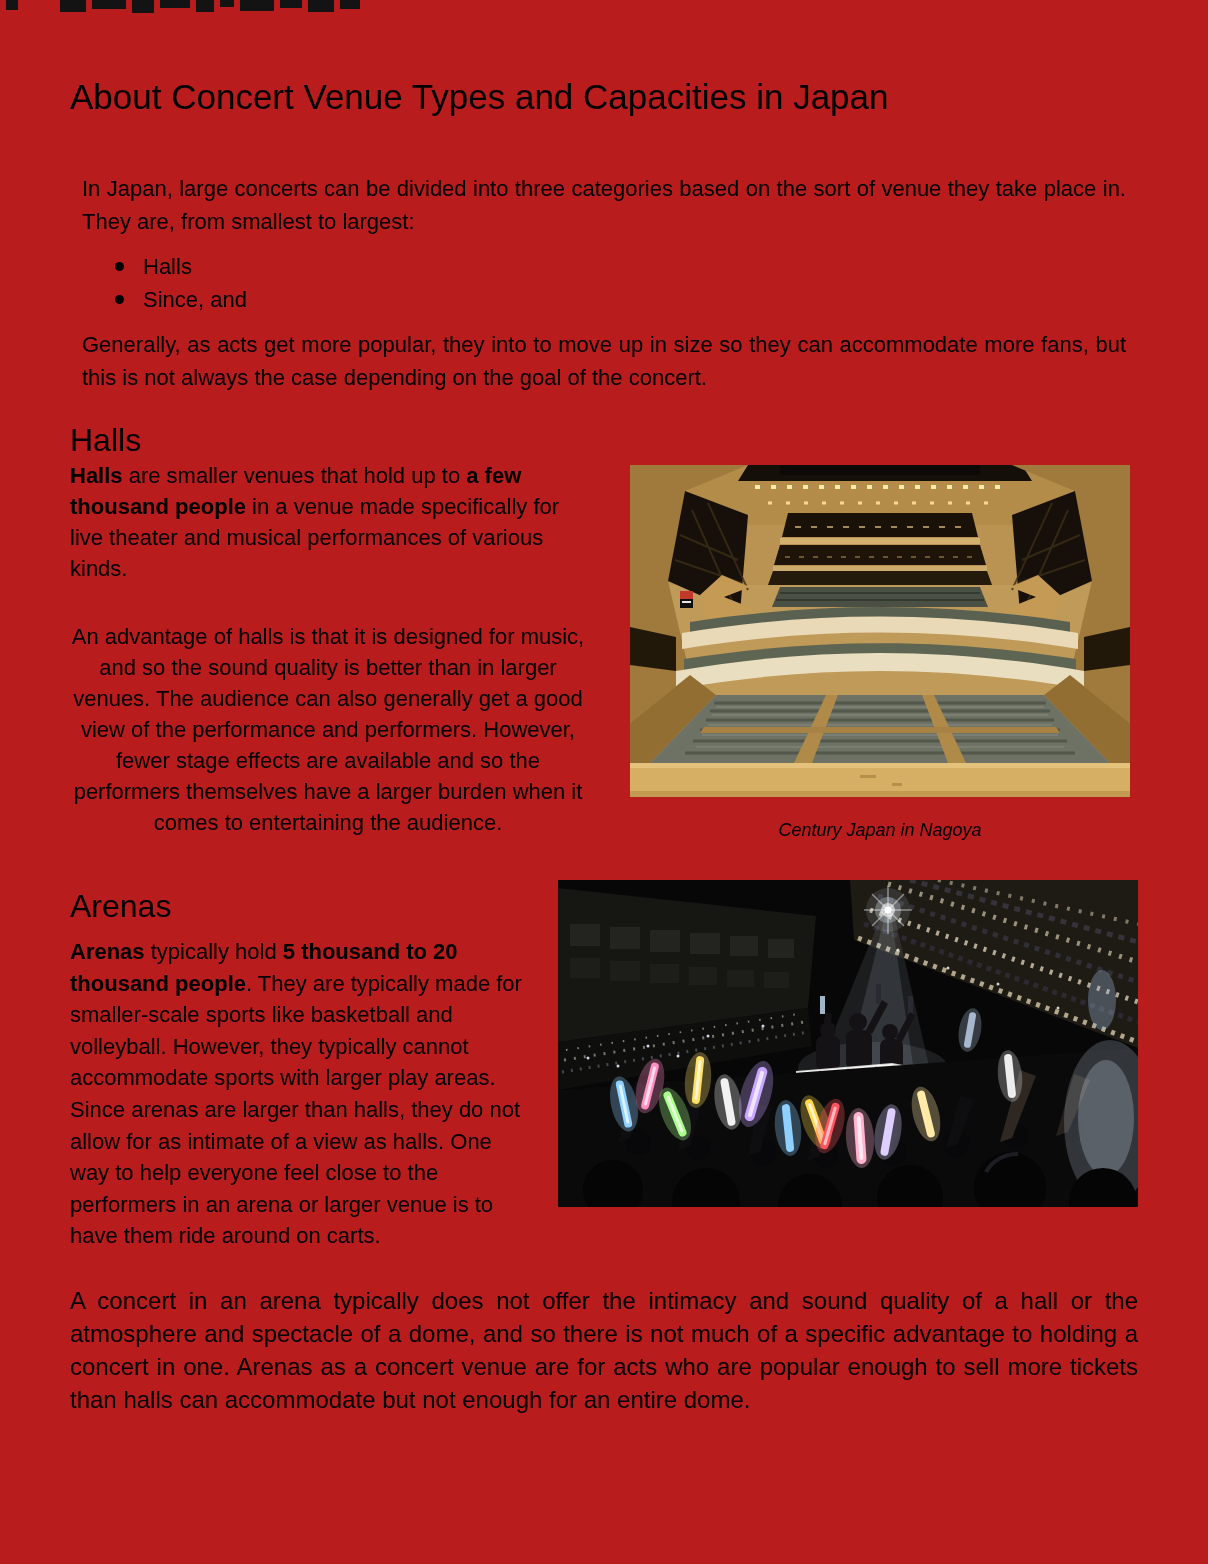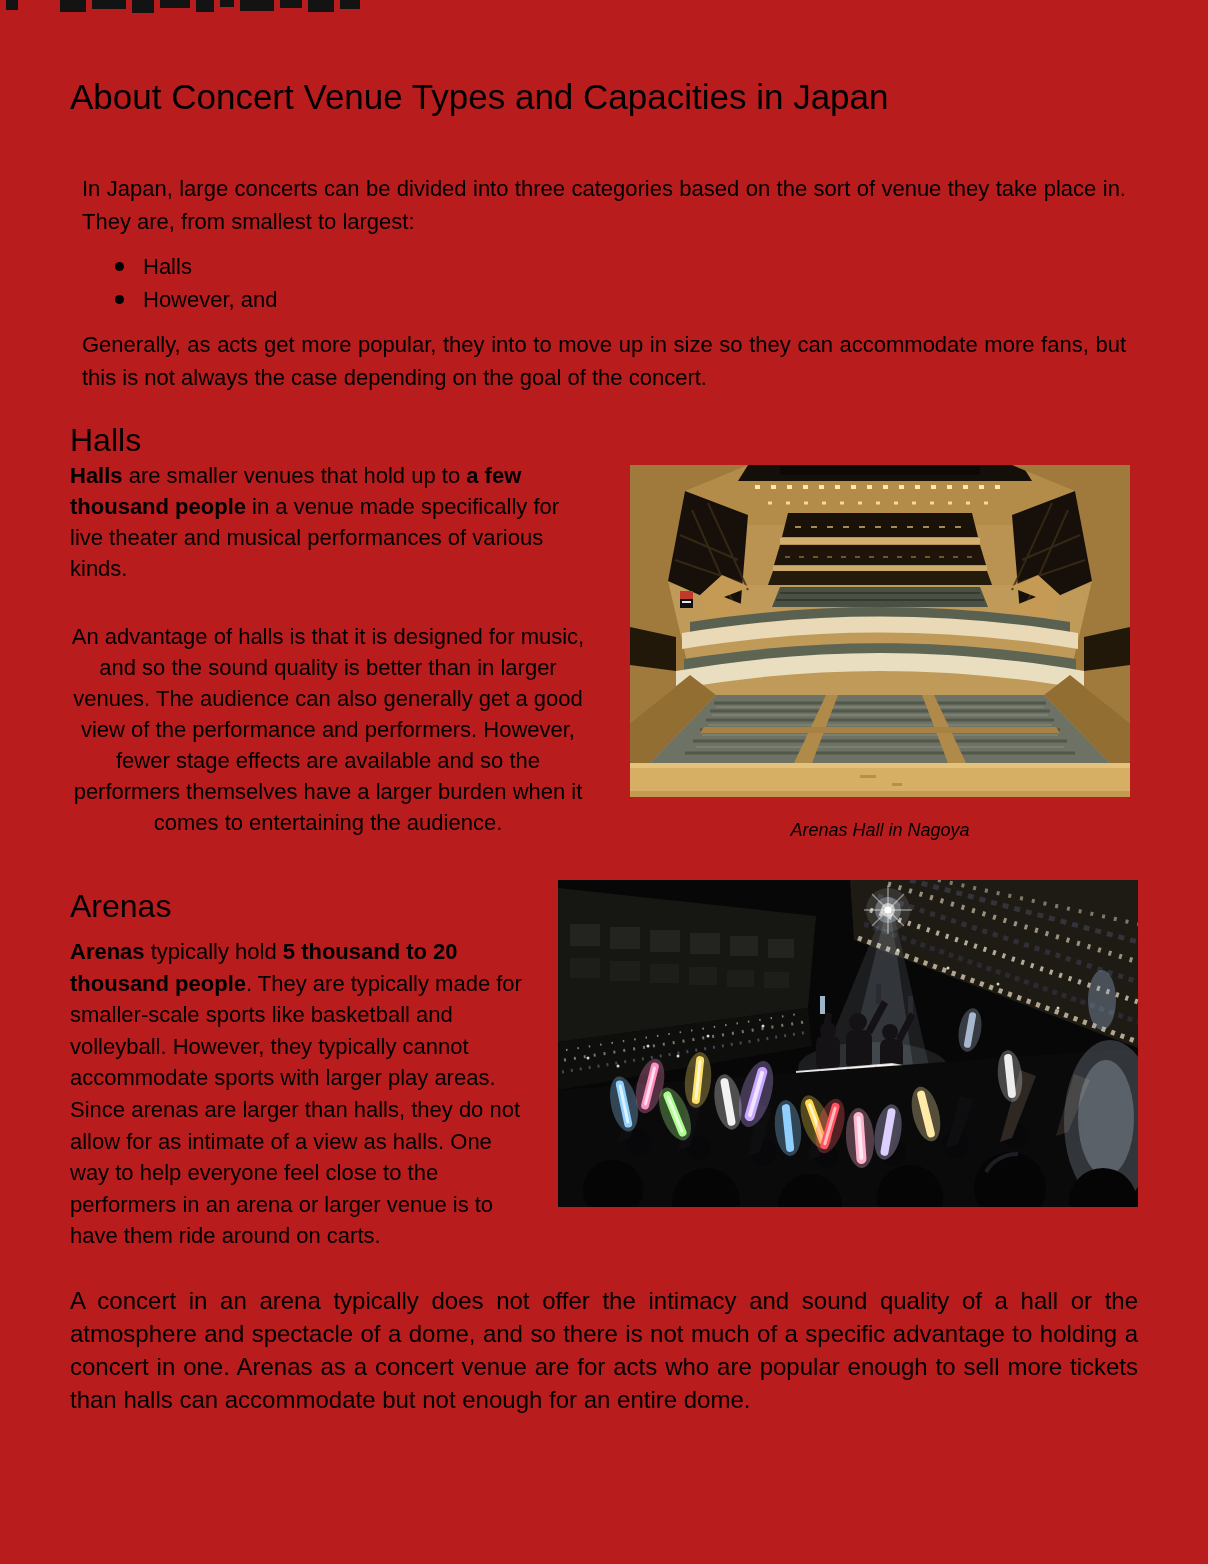--- a/index.html
+++ b/index.html
@@ -63,21 +63,21 @@
     <span style="left:308px;width:26px;height:12px;"></span>
     <span style="left:340px;width:20px;height:9px;"></span>
   </div>
 
   <h1 class="doc-title">About Concert Venue Types and Capacities in Japan</h1>
 
   <div class="intro">
     <p>In Japan, large concerts can be divided into three categories based on the sort of venue they take place in. They are, from smallest to largest:</p>
     <ul>
       <li><span>Halls</span></li>
-      <li><span>However, and</span></li>
+      <li><span>Since, and</span></li>
     </ul>
     <p>Generally, as acts get more popular, they into to move up in size so they can accommodate more fans, but this is not always the case depending on the goal of the concert.</p>
   </div>
 
   <h2 class="h1 halls-heading">Halls</h2>
 
   <div class="coltext halls-text">
     <p><span class="bold">Halls</span><span> are smaller venues that hold up to </span><span class="bold">a few thousand people</span><span> in a venue made specifically for live theater and musical performances of various kinds.</span></p>
     <p class="p2">An advantage of halls is that it is designed for music, and so the sound quality is better than in larger venues. The audience can also generally get a good view of the performance and performers. However, fewer stage effects are available and so the performers themselves have a larger burden when it comes to entertaining the audience.</p>
   </div>
@@ -126,21 +126,21 @@
         <polygon points="196,230 208,230 182,298 164,298" fill="#b08a48"></polygon>
         <polygon points="292,230 304,230 336,298 318,298" fill="#b08a48"></polygon>
         <polygon points="74,262 426,262 430,268 70,268" fill="#a88244"></polygon>
         <rect y="298" width="500" height="34" fill="#d6ae64"></rect>
         <rect y="298" width="500" height="5" fill="#e4c27c"></rect>
         <rect y="326" width="500" height="6" fill="#c39a52"></rect>
         <rect x="230" y="310" width="16" height="3" fill="#b5904c"></rect>
         <rect x="262" y="318" width="10" height="3" fill="#b5904c"></rect>
       </svg>
     </div>
-    <figcaption>Arenas Hall in Nagoya</figcaption>
+    <figcaption>Century Japan in Nagoya</figcaption>
   </figure>
 
   <h2 class="h1 arenas-heading">Arenas</h2>
 
   <div class="coltext arenas-text">
     <p><span class="bold">Arenas</span><span> typically hold </span><span class="bold">5 thousand to 20 thousand people</span><span>. They are typically made for smaller-scale sports like basketball and volleyball. However, they typically cannot accommodate sports with larger play areas. Since arenas are larger than halls, they do not allow for as intimate of a view as halls. One way to help everyone feel close to the performers in an arena or larger venue is to have them ride around on carts.</span></p>
   </div>
 
   <figure class="arena-fig">
     <div class="imgbox arena-imgbox">

